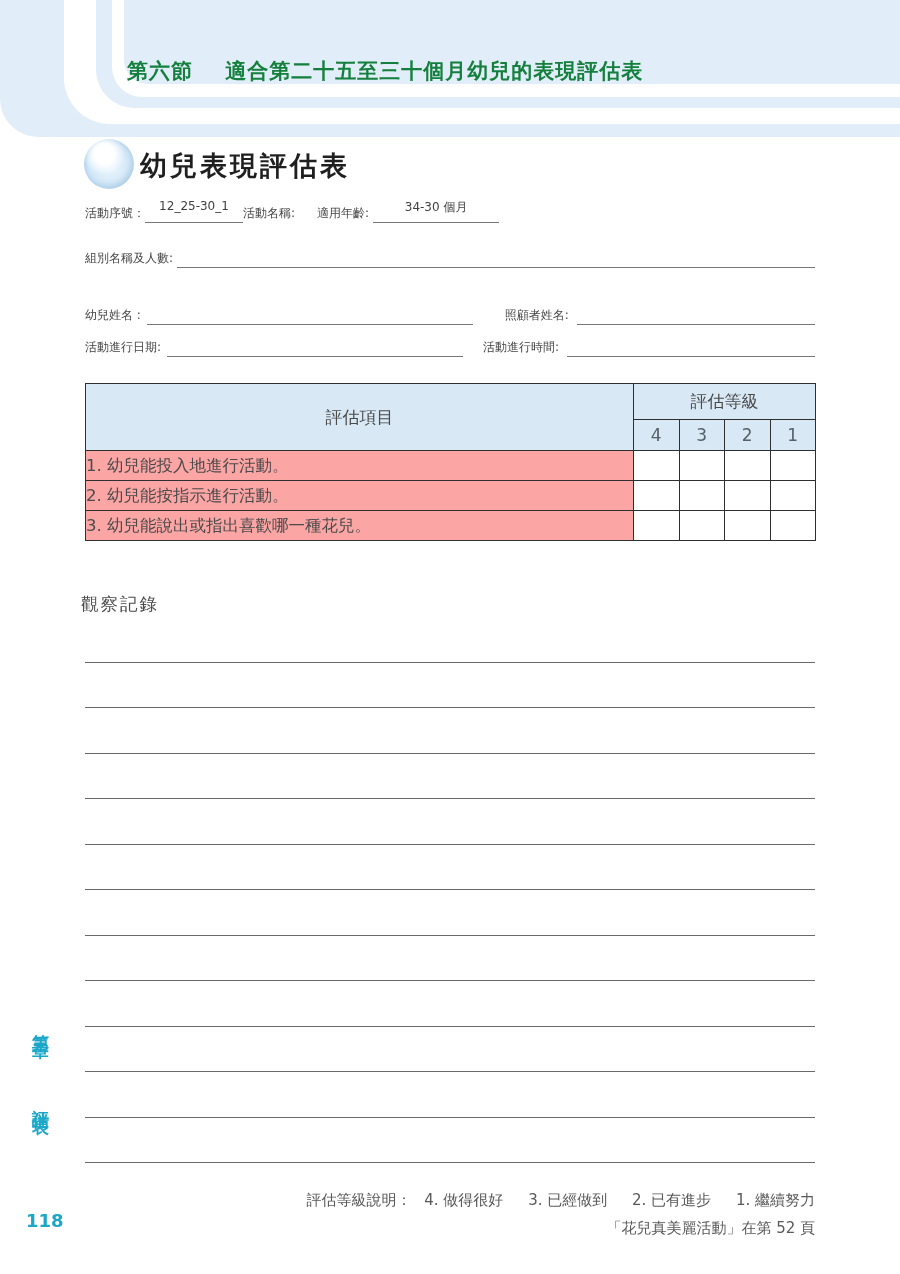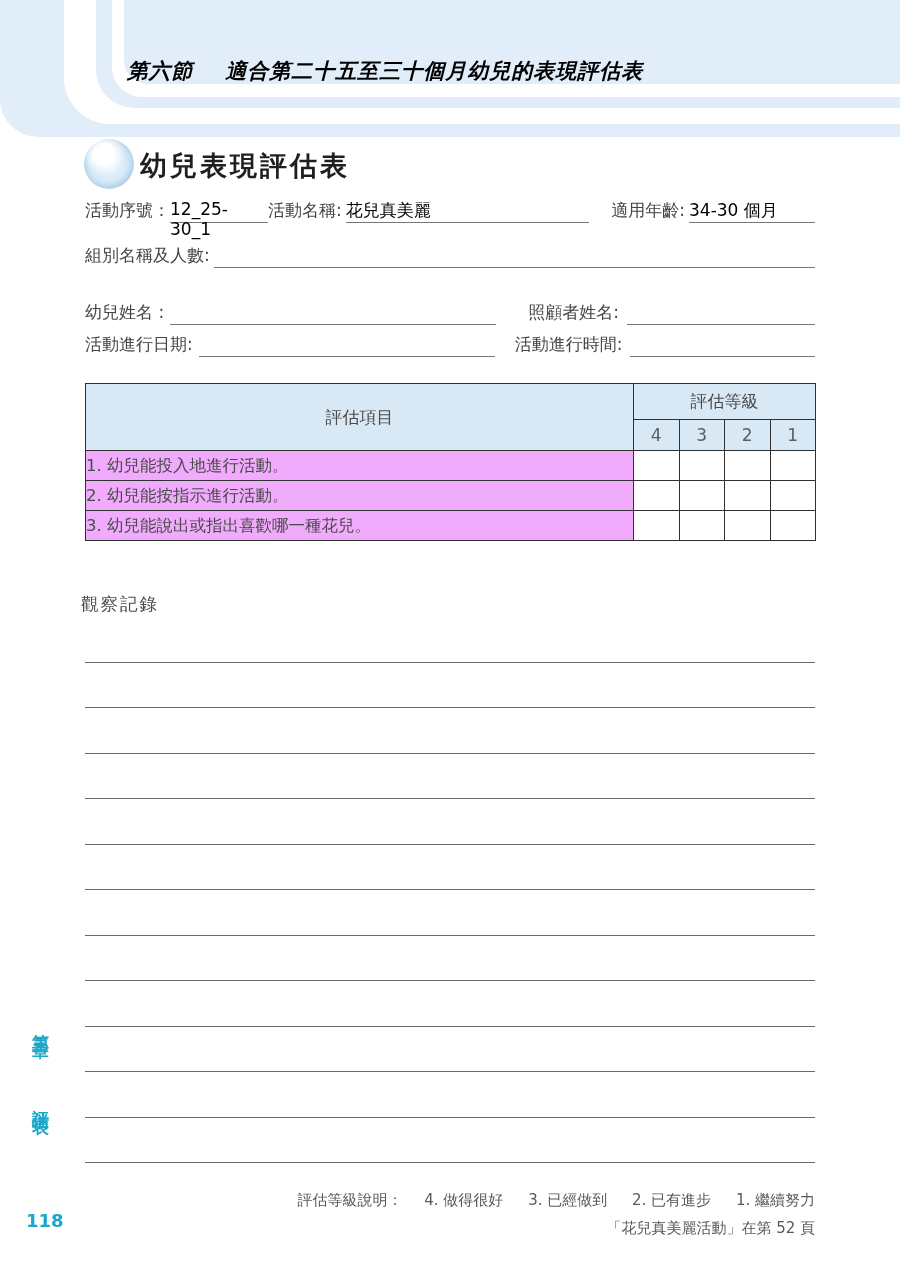--- a/index.html
+++ b/index.html
@@ -11,76 +11,76 @@
   }
   
   .band{position:absolute;top:0;}
   .band.b1{left:0;width:900px;height:137px;background:#e1edf9;border-bottom-left-radius:38px;}
   .band.b2{left:64px;right:0;height:124px;background:#ffffff;border-bottom-left-radius:46px;}
   .band.b3{left:96px;right:0;height:108px;background:#e1edf9;border-bottom-left-radius:38px;}
   .band.b4{left:112px;right:0;height:97px;background:#ffffff;border-bottom-left-radius:30px;}
   .band.b5{left:124px;right:0;height:84px;background:#e1edf9;border-bottom-left-radius:24px;}
   .section-head{
     position:absolute;left:127px;top:57px;white-space:nowrap;
-    font-size:21px;font-weight:bold;color:#000000;letter-spacing:1px;font-style:italic;
+    font-size:21px;font-weight:bold;color:#15803d;letter-spacing:1px;
   }
   .section-head .gap{margin-left:24px;}
   
   .bubble{
     position:absolute;left:84px;top:139px;width:50px;height:50px;border-radius:50%;
     background:
       radial-gradient(circle at 40% 30%, #ffffff 0%, #ffffff 22%, rgba(255,255,255,0) 46%),
       radial-gradient(circle at 55% 58%, #e7f3fc 0%, #d2e8f8 55%, #aed3ec 84%, #9cc6e3 100%);
     box-shadow: inset -2px -3px 6px rgba(140,180,215,.55);
   }
   .page-title{
     position:absolute;left:140px;top:148px;
     font-size:27px;font-weight:600;color:#1f1f1f;letter-spacing:3px;white-space:nowrap;
   }
   
   .form-row{
     position:absolute;left:85px;width:730px;height:24px;
-    display:flex;align-items:flex-end;font-size:17px;color:#454545;
+    display:flex;align-items:flex-end;font-size:12px;color:#454545;
   }
   .form-row .lab{white-space:nowrap;padding-bottom:1px;}
   .blank{border-bottom:1.6px solid #777;height:23px;display:inline-block;}
   .val{
     border-bottom:1.6px solid #777;height:23px;display:inline-block;
-    color:#000000;
+    text-align:center;color:#404040;
   }
   
   table.assess{
     position:absolute;left:85px;top:383px;width:730px;
     border-collapse:collapse;table-layout:fixed;
     font-size:16.5px;color:#4a4a4a;
   }
   table.assess td{border:1.6px solid #2f2f2f;padding:0;}
   td.hdr{background:#d8e8f5;text-align:center;font-size:17px;color:#4a4a4a;}
   td.gradeno{background:#d8e8f5;text-align:center;font-size:17px;color:#55606a;}
-  td.item{padding-left:9px;background:#f0abfc;}
+  td.item{padding-left:9px;background:#fca5a5;}
   td.gcell{background:#ffffff;}
   tr.h1{height:36px;padding-left:37px;} tr.h2{height:31px;} tr.data{height:30px;}
   
   .obs-label{position:absolute;left:81px;top:592px;font-size:17.5px;color:#4a4a4a;letter-spacing:2px;}
   .wline{position:absolute;left:85px;right:85px;height:0;border-top:1.6px solid #6a6a6a;}
   
   .v-text{
     position:absolute;left:30px;writing-mode:vertical-rl;text-orientation:upright;
     color:#1ca7c9;font-size:17px;font-weight:600;letter-spacing:4px;
   }
   .chapter{top:1020px;}
   .sidesec{top:1096px;}
   .pagenum{position:absolute;left:26px;top:1210px;font-size:18px;font-weight:bold;color:#1ca7c9;}
   
   .legend{
     position:absolute;right:85px;top:1191px;font-size:15px;color:#595959;
     white-space:nowrap;text-align:right;
   }
   .legend .li{margin-left:20px;}
-  .legend .li.first{margin-left:17px;}
+  .legend .li.first{margin-left:8px;}
   .reference{position:absolute;right:85px;top:1219px;font-size:15px;color:#595959;white-space:nowrap;}
 </style>
 </head>
 <body>
 
 <div class="band b1"></div>
 <div class="band b2"></div>
 <div class="band b3"></div>
 <div class="band b4"></div>
 <div class="band b5"></div>
@@ -90,21 +90,20 @@
   <span class="gap">適合第二十五至三十個月幼兒的表現評估表</span>
 </div>
 
 <div class="bubble"></div>
 <div class="page-title">幼兒表現評估表</div>
 
 <div class="form-row" style="top:199px;">
   <span class="lab">活動序號：</span>
   <span class="val" style="width:98px;">12_25-30_1</span>
   <span class="lab" style="">活動名稱:</span>
-  <span class="val" style="flex:1;margin-left:4px;">花兒真美麗</span>
   <span class="lab" style="margin-left:22px;">適用年齡:</span>
   <span class="val" style="width:126px;margin-left:4px;">34-30 個月</span>
 </div>
 
 <div class="form-row" style="top:244px;">
   <span class="lab">組別名稱及人數:</span>
   <span class="blank" style="flex:1;margin-left:4px;"></span>
 </div>
 
 <div class="form-row" style="top:301px;">

